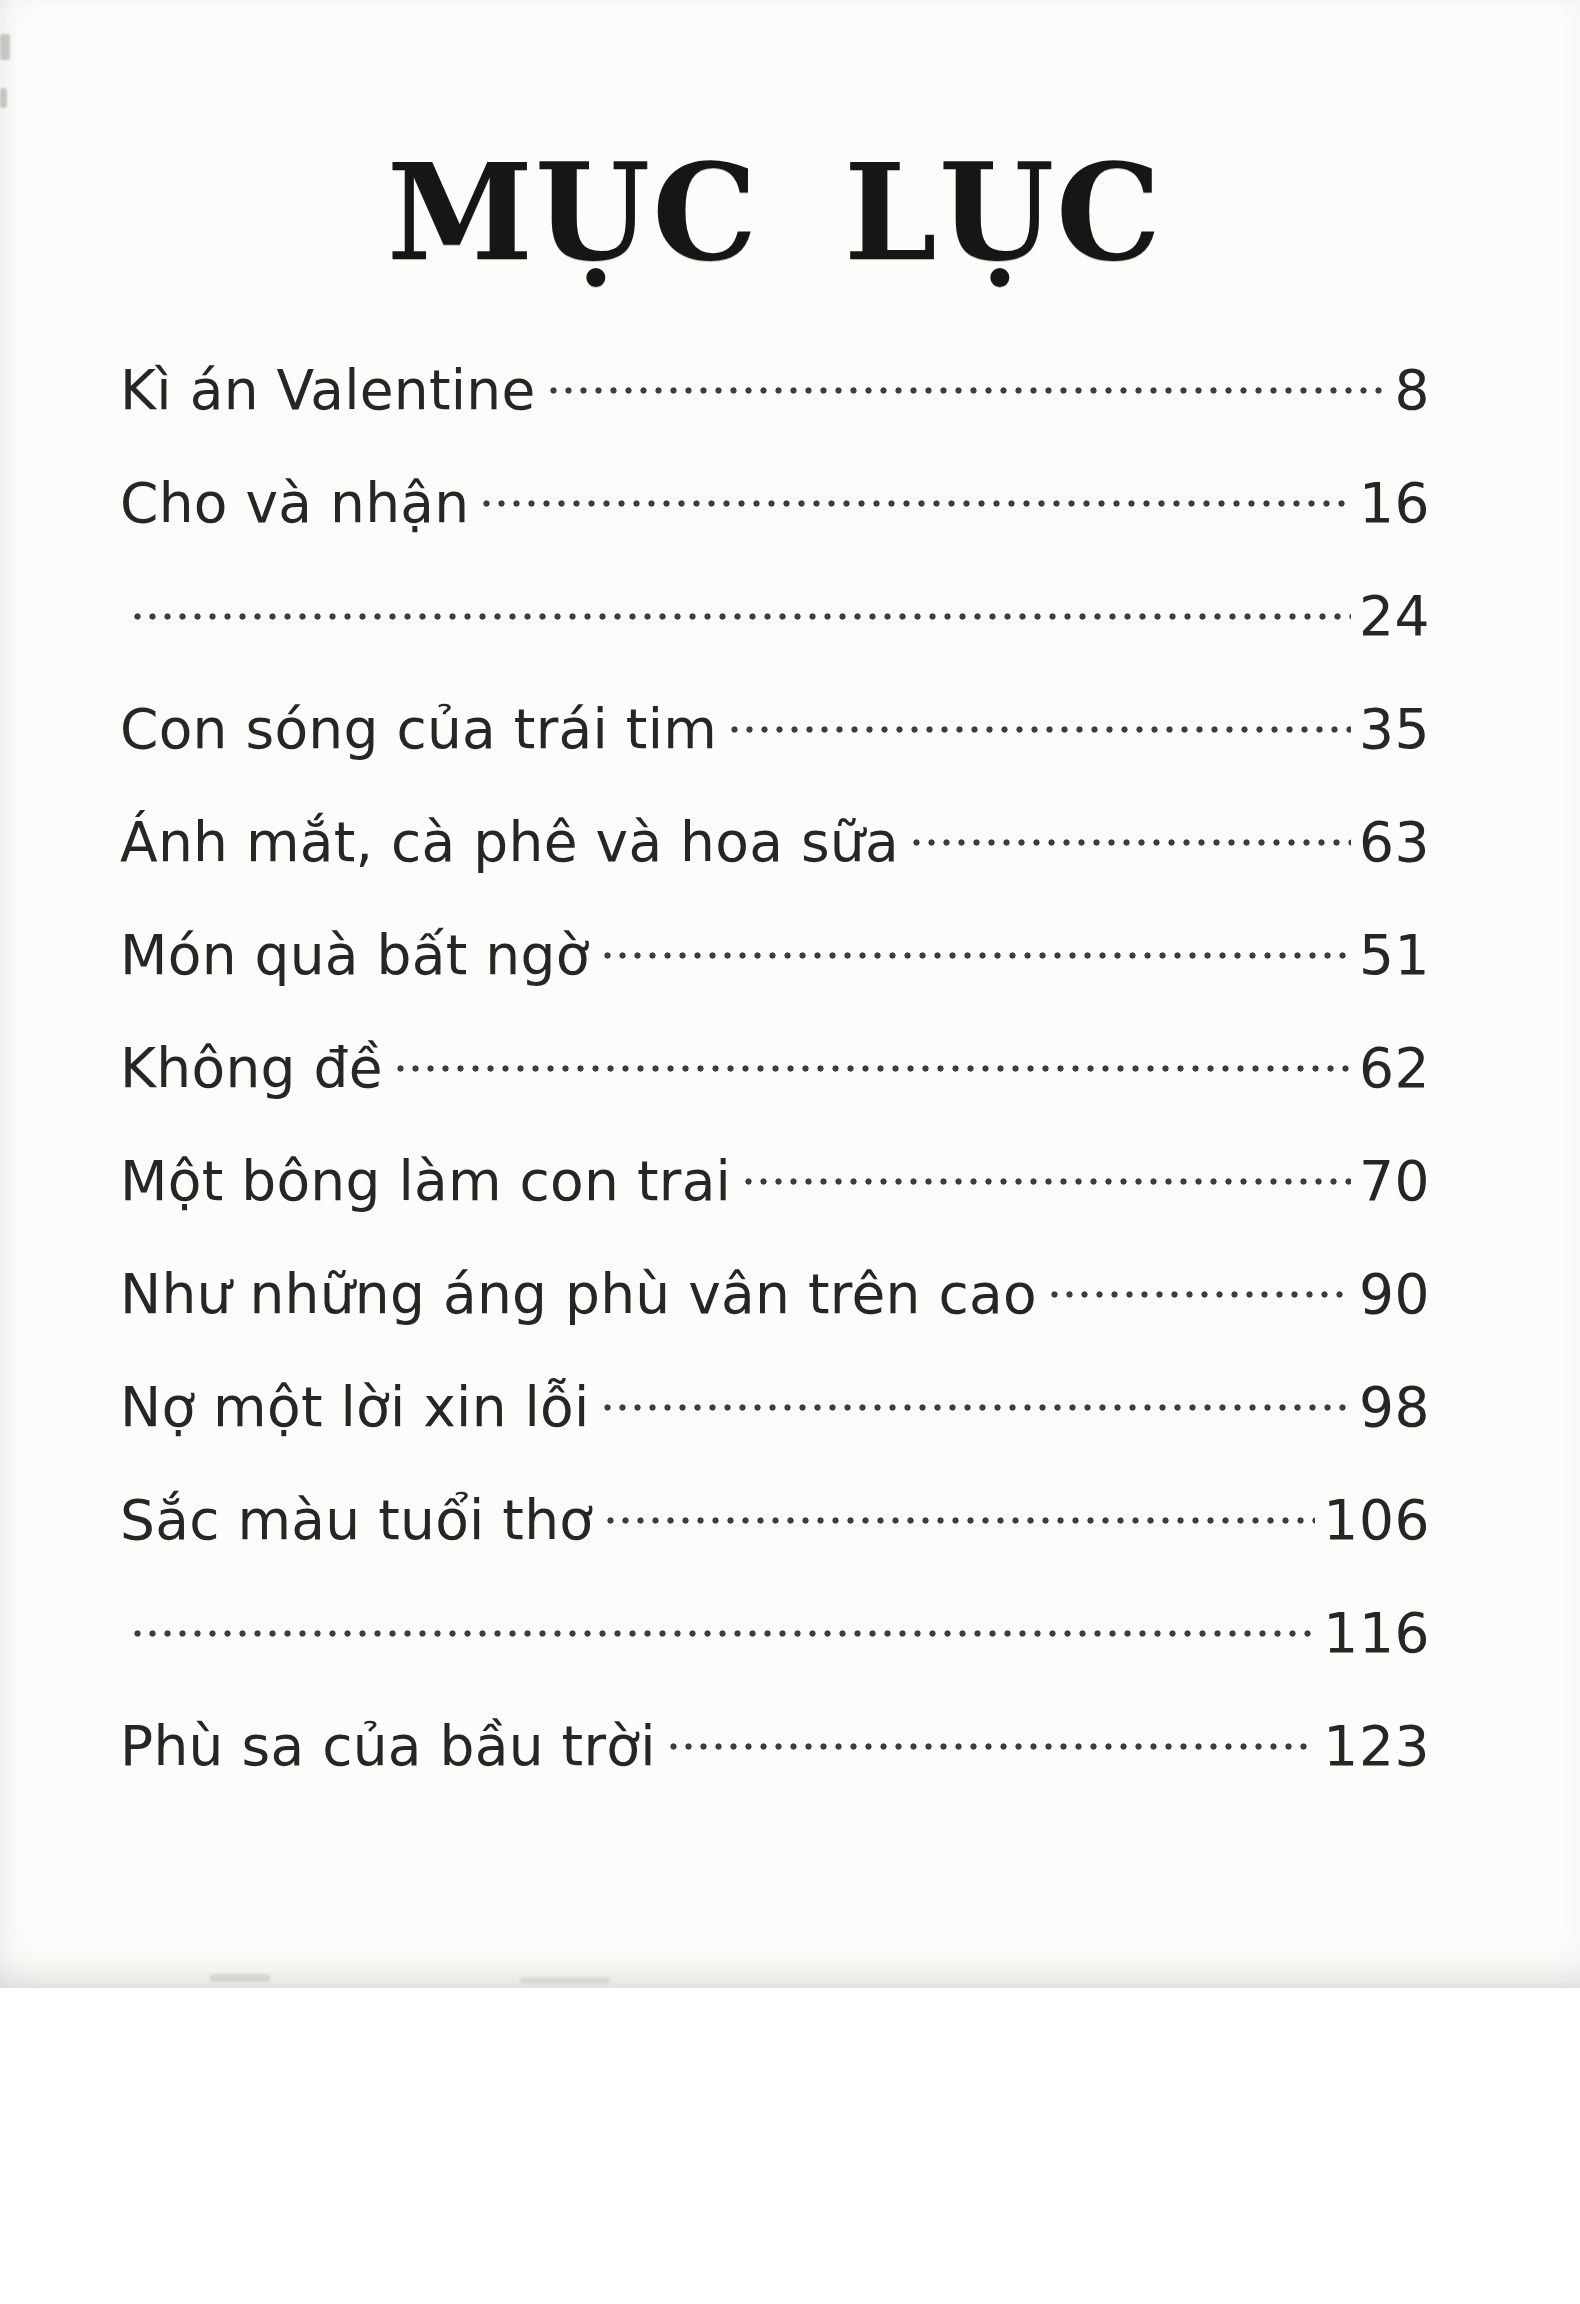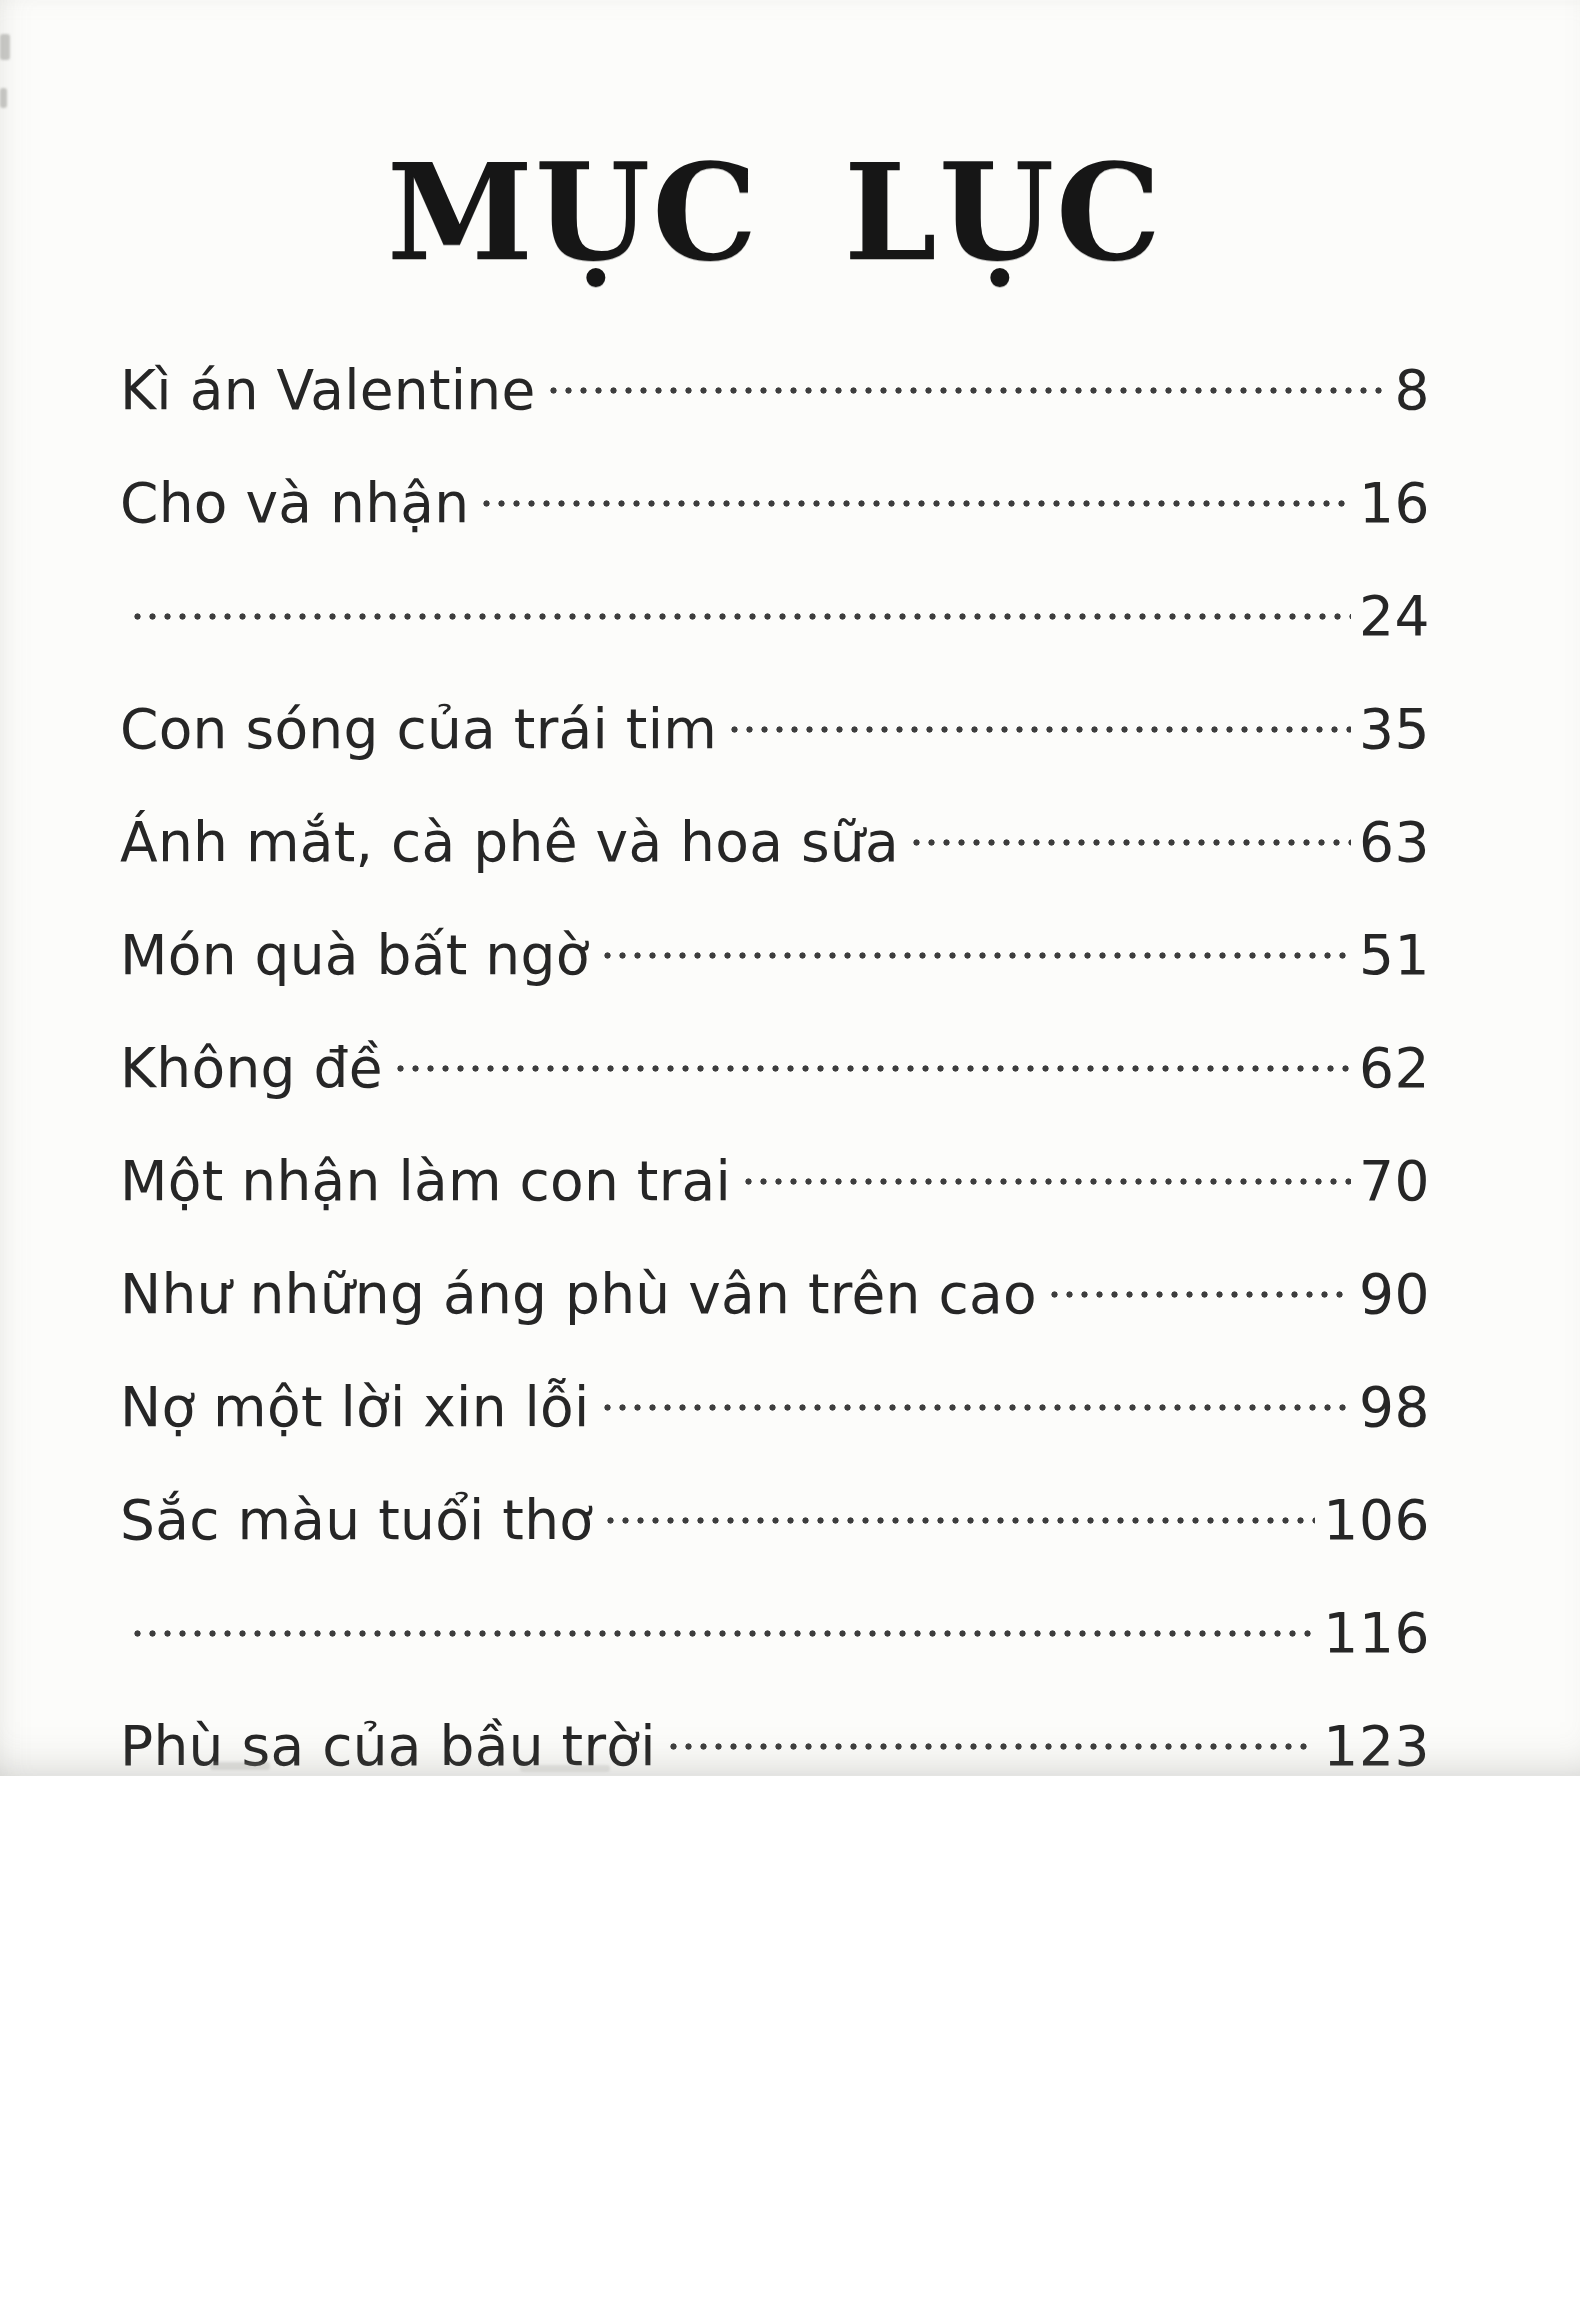--- a/index.html
+++ b/index.html
@@ -3,21 +3,21 @@
 <meta charset="utf-8">
 <style>
   html, body {
     margin: 0;
     padding: 0;
     background: #ffffff;
   }
   .page {
     position: relative;
     width: 1580px;
-    height: 1776px;
+    height: 1988px;
     background: #fcfcfa;
     overflow: hidden;
     font-family: "DejaVu Sans", "Liberation Sans", sans-serif;
     color: #242424;
     box-sizing: border-box;
     padding: 140px 150px 0 120px;
   }
 
   
   .edge-shade {
@@ -136,21 +136,21 @@
       <span class="toc-page-num">51</span>
     </li>
 
     <li class="toc-row">
       <span class="toc-entry-title">Không đề</span>
       <span class="toc-leader"></span>
       <span class="toc-page-num">62</span>
     </li>
 
     <li class="toc-row">
-      <span class="toc-entry-title">Một nhận làm con trai</span>
+      <span class="toc-entry-title">Một bông làm con trai</span>
       <span class="toc-leader"></span>
       <span class="toc-page-num">70</span>
     </li>
 
 
     <li class="toc-row">
       <span class="toc-entry-title">Như những áng phù vân trên cao</span>
       <span class="toc-leader"></span>
       <span class="toc-page-num">90</span>
     </li>

